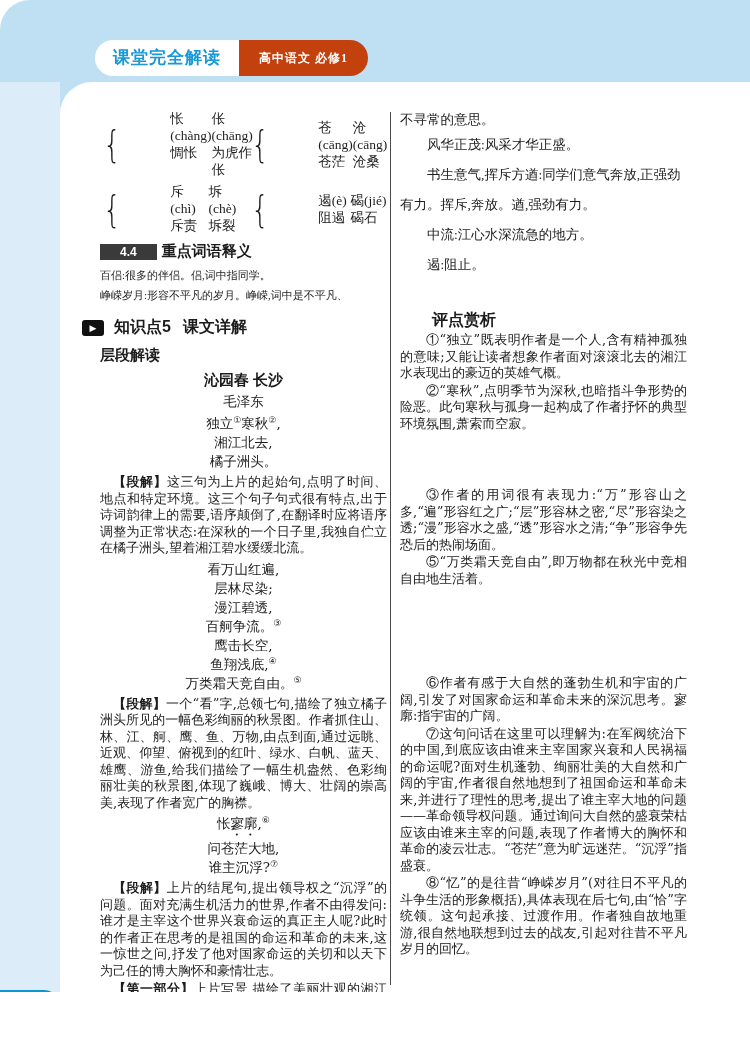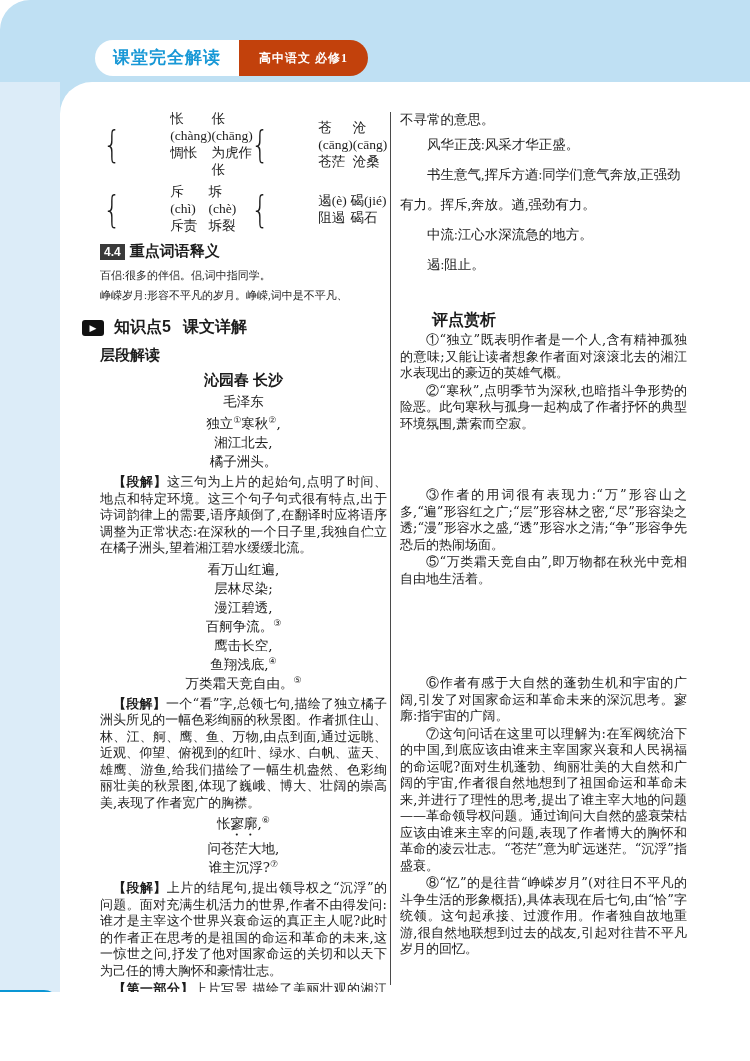--- a/index.html
+++ b/index.html
@@ -43,21 +43,21 @@
   
   .pinyin-grid{display:grid;grid-template-columns:148px 139px;row-gap:5px;font-size:13.5px;}
   .brace-group{display:flex;align-items:center;}
   .brace{font-size:38px;font-weight:300;line-height:34px;margin-right:2px;
          font-family:"DejaVu Sans",sans-serif;transform:scaleX(.75);}
   .bg-lines{display:flex;flex-direction:row;line-height:17px;margin-left:44px;}
 
   
   .sec44{margin-top:8px;display:flex;align-items:center;}
   .badge44{background:#3a3a3a;color:#fff;font-family:"Liberation Sans",sans-serif;
-           font-weight:bold;font-size:12px;padding:1px 4px;margin-right:5px;}
+           font-weight:bold;font-size:12px;padding:1px 20px;margin-right:5px;}
   .sec44-title{font-size:15px;}
   .def{font-size:11px;line-height:20px;}
   .defs-block{margin-top:4px;}
 
   
   .kp{margin-top:12px;margin-left:-18px;display:flex;align-items:center;font-size:16px;}
   .kp-marker{width:22px;height:16px;background:#111;color:#fff;font-size:9px;
              display:inline-flex;align-items:center;justify-content:center;
              border-radius:3px;margin-right:10px;}
   .kp-label{margin-right:12px;text-align:center;}

